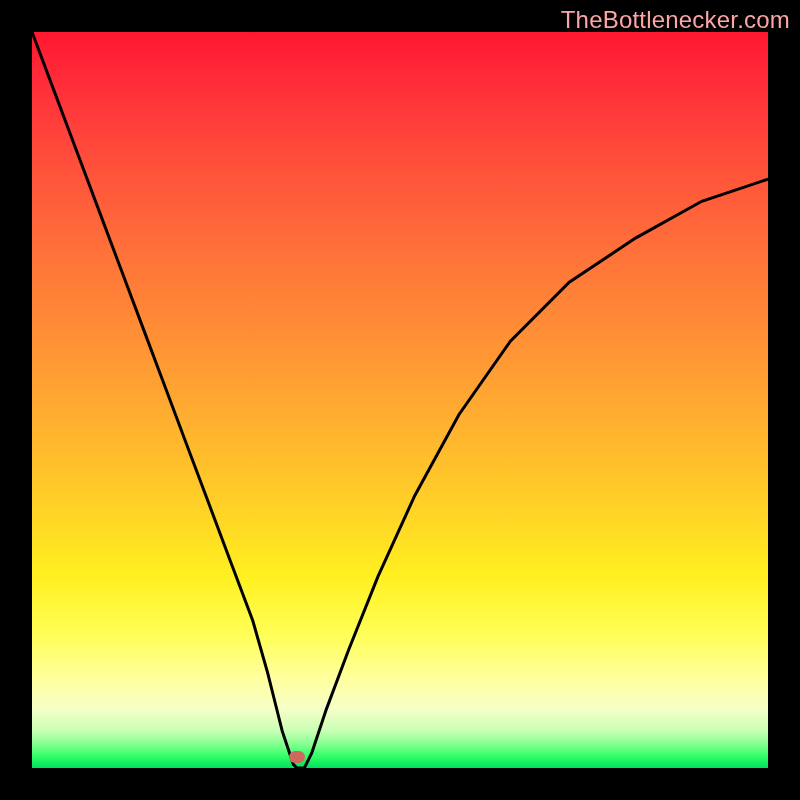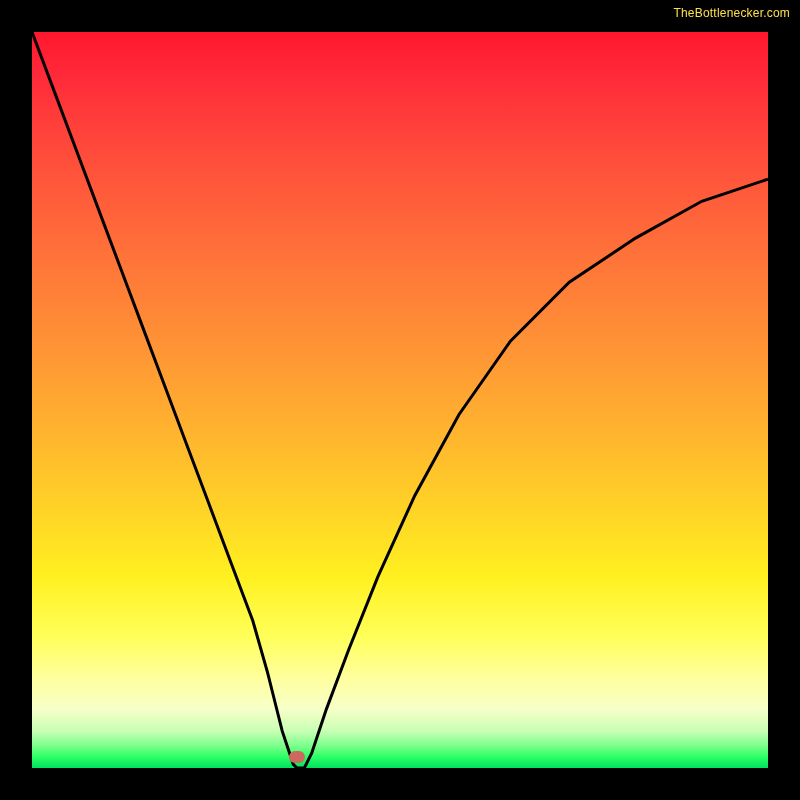--- a/index.html
+++ b/index.html
@@ -42,22 +42,22 @@
       #c8ffb4 95%,
       #7aff8a 97%,
       #2cff66 98.5%,
       #00e060 100%
     );
   }
   .attribution {
     position: absolute;
     top: 6px;
     right: 10px;
-    color: #fde047;
-    font-size: 12px;
+    color: #fca5a5;
+    font-size: 24px;
     letter-spacing: 0.2px;
     user-select: none;
   }
   svg.curve {
     position: absolute;
     inset: 0;
     width: 100%;
     height: 100%;
     pointer-events: none;
   }

